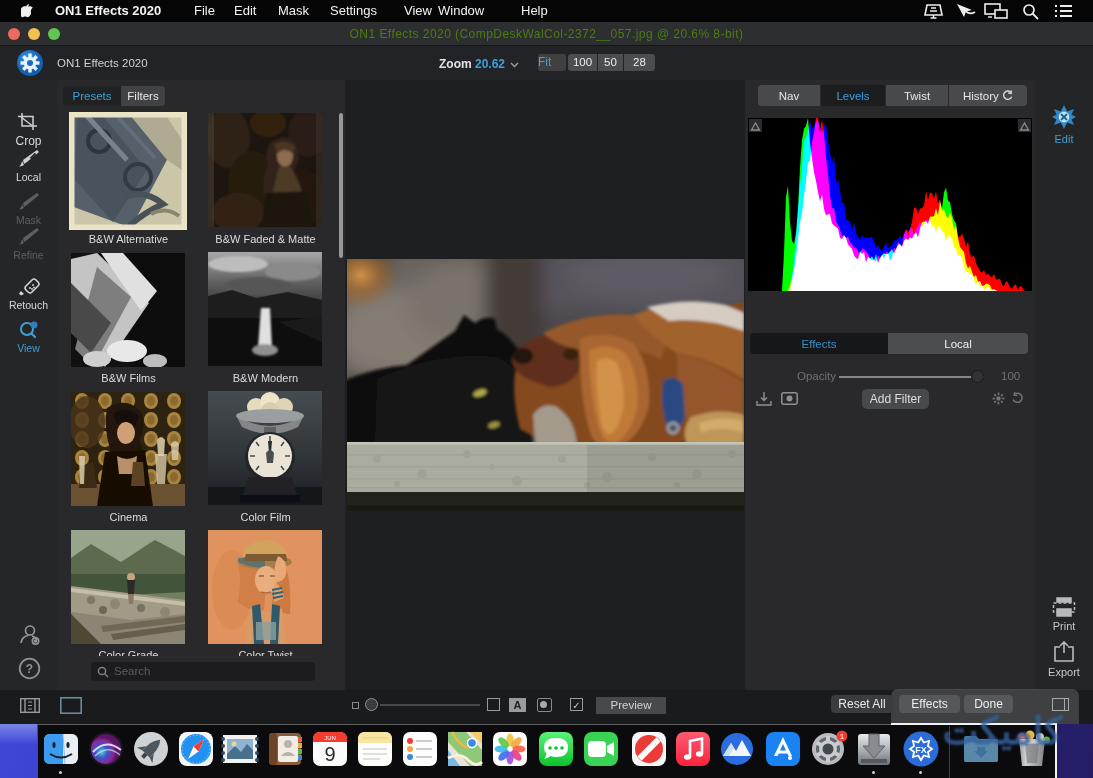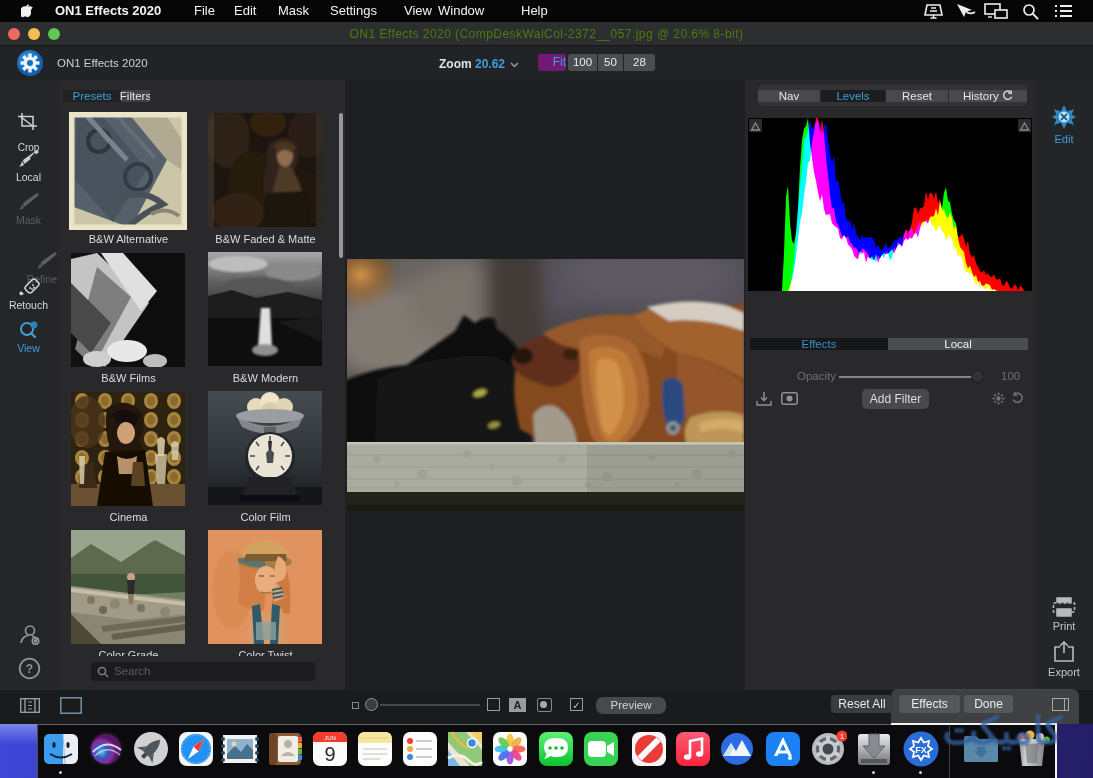--- a/index.html
+++ b/index.html
@@ -26,21 +26,21 @@
 #bottombar { left:0; top:690px; width:1093px; height:34px; background:#1a1b1d; }
 
 #desktop { left:0; top:724px; width:1093px; height:54px; background:linear-gradient(100deg,#4047d8 0%,#3136b8 18%,#2a2b96 45%,#2c2582 70%,#241d66 100%); }
 #dock { position:absolute; left:37px; top:0px; width:1019px; height:54px; background:#0b0b0d; border-top:1px solid #606060; border-left:1px solid #505050; }
 
 .blue { color:#3f9fd8; }
 .thumb { position:absolute; width:114px; height:114px; }
 .dk { position:absolute; top:6px; width:38px; height:38px; }
 .dk svg { width:38px; height:38px; }
 .plabel { position:absolute; width:137px; text-align:center; font-size:11px; color:#dcdcdc; }
-.seg { position:absolute; display:flex; border-radius:4px; overflow:hidden;align-items:center; }
+.seg { position:absolute; display:flex; border-radius:4px; overflow:hidden; }
 .seg > div { display:flex; align-items:center; justify-content:center; }
 </style>
 </head>
 <body>
 
 <div class="abs" id="menubar">
   <svg class="abs" style="left:21px;top:4px" width="13" height="15" viewBox="0 0 13 15">
     <path fill="#f2f2f2" d="M9.3,0.2c0.1,0.9-0.3,1.8-0.8,2.4C7.9,3.3,7,3.8,6.1,3.7C6,2.8,6.4,2,6.9,1.4C7.5,0.8,8.5,0.3,9.3,0.2z M11.9,11.1c-0.4,0.9-0.6,1.3-1.1,2c-0.7,1.1-1.7,2.4-3,2.4c-1.1,0-1.4-0.7-2.9-0.7c-1.5,0-1.8,0.7-2.9,0.7c-1.2,0-2.2-1.2-2.9-2.3C-0.8,10.3-1,6.7,0.5,4.8c1-1.3,2.6-2.1,4-2.1c1.2,0,2,0.7,3,0.7c1,0,1.6-0.7,3-0.7c1.2,0,2.5,0.7,3.4,1.8C11.1,6.1,11.4,9.5,11.9,11.1z" transform="scale(0.85)"></path>
   </svg>
   <div class="mi" style="left:55px;font-weight:bold">ON1 Effects 2020</div>
@@ -103,56 +103,56 @@
       <circle r="6.3" fill="#eaf4fc"></circle>
         <circle r="3" fill="#1b6cb8"></circle>
     </g>
   </svg>
   <div class="abs" style="left:57px;top:11px;font-size:11.5px;color:#cfd0d2">ON1 Effects 2020</div>
   <div class="abs" style="left:439px;top:11px;font-size:12px;color:#e2e3e5;font-weight:bold">Zoom</div>
   <div class="abs" style="left:475px;top:11px;font-size:12px;font-weight:bold;"><span class="blue">20.62</span></div>
   <svg class="abs" style="left:510px;top:16px" width="9" height="6" viewBox="0 0 9 6">
       <path d="M1,1 L4.5,4.5 L8,1" fill="none" stroke="#9a9b9d" stroke-width="1.5"></path>
     </svg>
-  <div class="abs" style="left:538px;top:8px;width:28px;height:17px;background:#701a75;border-radius:3px;text-align:right;line-height:17px;font-size:12px"><span class="blue">Fit</span></div>
+  <div class="abs" style="left:538px;top:8px;width:28px;height:17px;background:#404040;border-radius:3px;text-align:left;line-height:17px;font-size:12px"><span class="blue">Fit</span></div>
   <div class="abs" style="left:568px;top:8px;width:29px;height:17px;background:#4b4d50;border-radius:3px 0 0 3px;text-align:center;line-height:17px;font-size:11.5px;color:#ececec">100</div>
   <div class="abs" style="left:598px;top:8px;width:25px;height:17px;background:#4b4d50;text-align:center;line-height:17px;font-size:11.5px;color:#ececec">50</div>
   <div class="abs" style="left:624px;top:8px;width:31px;height:17px;background:#4b4d50;border-radius:0 3px 3px 0;text-align:center;line-height:17px;font-size:11.5px;color:#ececec">28</div>
 </div>
 <div class="abs" id="sidebar">
   <div class="abs" style="left:0;width:57px;top:33px;text-align:center">
     <svg width="21" height="17" viewBox="0 0 21 17">
         <g stroke="#cfcfcf" stroke-width="1.5" fill="none">
       <path d="M4,0 L4,13 L19,13"></path>
           <path d="M0,3.5 L15,3.5 L15,17"></path>
           <path d="M3,4 L14,12.5"></path>
         </g>
       </svg>
-    <div style="font-size:10px;color:#d8d8d8;margin-top:8px">Crop</div>
+    <div style="font-size:12px;color:#d8d8d8;margin-top:0px">Crop</div>
   </div>
   <div class="abs" style="left:0;width:57px;top:70px;text-align:center">
     <svg width="20" height="17" viewBox="0 0 20 17">
         <g fill="#cfcfcf">
       <path d="M18,0 L20,2 L8,12 L5,14 L4,10 Z"></path>
           <path d="M3,11 L5,15 Q1,17 0,16.5 Q2,15.5 3,11 Z"></path>
           <rect x="13" y="2.5" width="2" height="7" transform="rotate(45 14 6)" fill="#242628"></rect>
         </g>
       </svg>
     <div style="font-size:10.5px;color:#d8d8d8;margin-top:0px">Local</div>
   </div>
   <div class="abs" style="left:0;width:57px;top:113px;text-align:center">
     <svg width="20" height="17" viewBox="0 0 20 17">
         <g fill="#5d5f61">
       <path d="M18,0 L20,2 L8,12 L5,14 L4,10 Z"></path>
           <path d="M3,11 L5,15 Q1,17 0,16.5 Q2,15.5 3,11 Z"></path>
         </g>
       </svg>
     <div style="font-size:10.5px;color:#5d5f61;margin-top:0px">Mask</div>
   </div>
-  <div class="abs" style="left:0;width:57px;top:172px;text-align:right">
+  <div class="abs" style="left:0;width:57px;top:148px;text-align:center">
     <svg width="20" height="17" viewBox="0 0 20 17">
         <g fill="#5d5f61">
       <path d="M18,0 L20,2 L8,12 L5,14 L4,10 Z"></path>
           <path d="M3,11 L5,15 Q1,17 0,16.5 Q2,15.5 3,11 Z"></path>
         </g>
       </svg>
     <div style="font-size:10.5px;color:#5d5f61;margin-top:0px">Refine</div>
   </div>
   <div class="abs" style="left:0;width:57px;top:198px;text-align:center">
     <svg width="22" height="18" viewBox="0 0 22 18">
@@ -187,21 +187,21 @@
       </g>
     </svg>
   <svg class="abs" style="left:18px;top:577px" width="23" height="23" viewBox="0 0 23 23">
     <circle cx="11.5" cy="11.5" r="9.8" fill="none" stroke="#909193" stroke-width="1.8"></circle>
     <text x="11.5" y="16" text-anchor="middle" font-size="12" font-weight="bold" fill="#909193" font-family="Liberation Sans">?</text>
     </svg>
 </div>
 <div class="abs" id="presets">
   <div class="seg" style="left:6px;top:6px;height:20px">
     <div style="width:58px;background:#1f2123;color:#3f9fd8;font-size:11.5px">Presets</div>
-    <div style="width:29px;background:#404244;color:#e8e8e8;font-size:11.5px">Filters</div>
+    <div style="width:44px;background:#404244;color:#e8e8e8;font-size:11.5px">Filters</div>
   </div>
   <div class="abs" style="left:282px;top:33px;width:4px;height:145px;background:#98989a;border-radius:2px"></div>
 
   <div class="thumb" style="left:14px;top:34px;outline:2px solid #ece5c6">
   <svg width="114" height="114" viewBox="0 0 114 114">
     <filter id="b05">
           <feGaussianBlur stdDeviation="0.6"></feGaussianBlur>
         </filter>
     <g filter="url(#b05)">
     <rect width="114" height="114" fill="#ccc6a9"></rect>
@@ -493,21 +493,21 @@
   </g>
   <rect x="240" y="186" width="157" height="47" fill="#5e6152" opacity="0.18"></rect>
   <rect x="0" y="233" width="397" height="19" fill="#22231b"></rect>
   <rect x="0" y="246" width="397" height="6" fill="#191a14"></rect>
 </svg>
 </div>
 <div class="abs" id="rightpanel">
   <div class="seg" style="left:13px;top:5px;height:21px;font-size:11.5px;background:#333">
     <div style="width:63px;background:#47494b;color:#e6e6e6;border-right:1px solid #2a2a2a">Nav</div>
     <div style="width:64px;background:#1b1d1f;color:#3f9fd8">Levels</div>
-    <div style="width:64px;background:#47494b;color:#e6e6e6;border-left:1px solid #2a2a2a;border-right:1px solid #2a2a2a">Reset</div>
+    <div style="width:64px;background:#47494b;color:#e6e6e6;border-left:1px solid #2a2a2a;border-right:1px solid #2a2a2a">Twist</div>
     <div style="width:78px;background:#47494b;color:#e6e6e6">History&nbsp;<svg width="11" height="11" viewBox="0 0 11 11">
           <path d="M8.8,2.2 A4.2,4.2 0 1 0 9.7,6.8" fill="none" stroke="#d5d5d5" stroke-width="1.4"></path>
           <path d="M9.2,0.4 L9.2,3.4 L6.2,3.0" fill="none" stroke="#d5d5d5" stroke-width="1.4"></path>
         </svg></div>
   </div>
   <div class="abs" style="left:3px;top:38px;width:284px;height:173px;background:#000">
     <svg width="284" height="173" viewBox="0 0 284 173">
       <g style="mix-blend-mode:screen">
         <path d="M0,173 L0,173.0 L2,173.0 L4,173.0 L6,173.0 L8,173.0 L10,173.0 L12,173.0 L14,173.0 L16,173.0 L18,173.0 L20,173.0 L22,173.0 L24,173.0 L26,173.0 L28,173.0 L30,173.0 L32,173.0 L34,173.0 L36,173.0 L38,173.0 L40,173.0 L42,167.6 L44,161.0 L46,152.0 L48,138.8 L50,121.0 L52,104.3 L54,94.8 L56,77.7 L58,63.4 L60,44.5 L62,43.0 L64,24.3 L66,14.9 L68,0.0 L70,0.0 L72,14.4 L74,1.0 L76,15.9 L78,39.3 L80,56.7 L82,76.8 L84,90.8 L86,89.5 L88,103.3 L90,106.7 L92,111.4 L94,118.5 L96,116.4 L98,120.1 L100,118.2 L102,124.6 L104,125.7 L106,129.8 L108,129.5 L110,133.2 L112,136.7 L114,130.5 L116,131.3 L118,133.6 L120,135.7 L122,140.5 L124,142.0 L126,141.6 L128,144.0 L130,137.1 L132,141.0 L134,136.6 L136,140.6 L138,134.0 L140,134.4 L142,142.6 L144,139.7 L146,129.6 L148,131.8 L150,123.4 L152,127.5 L154,127.5 L156,116.9 L158,111.1 L160,113.7 L162,111.7 L164,103.8 L166,90.1 L168,89.6 L170,95.8 L172,90.4 L174,89.9 L176,87.8 L178,73.0 L180,82.0 L182,74.6 L184,75.3 L186,80.9 L188,73.3 L190,85.6 L192,80.8 L194,92.5 L196,91.2 L198,97.7 L200,100.2 L202,94.3 L204,100.8 L206,111.6 L208,106.9 L210,118.4 L212,119.0 L214,115.6 L216,120.6 L218,129.3 L220,123.0 L222,135.8 L224,139.2 L226,137.3 L228,145.3 L230,149.0 L232,153.0 L234,154.7 L236,152.1 L238,157.1 L240,155.3 L242,158.5 L244,159.1 L246,156.3 L248,161.2 L250,161.6 L252,160.4 L254,166.8 L256,167.9 L258,163.0 L260,164.6 L262,169.7 L264,170.7 L266,167.4 L268,166.6 L270,172.3 L272,167.9 L274,169.0 L276,172.4 L278,173.0 L280,173.0 L282,173.0 L284,173.0 L284,173 Z" fill="#f00" style="mix-blend-mode:screen"></path>
         <path d="M0,173 L0,173.0 L2,173.0 L4,173.0 L6,173.0 L8,173.0 L10,173.0 L12,173.0 L14,173.0 L16,173.0 L18,173.0 L20,173.0 L22,173.0 L24,173.0 L26,173.0 L28,173.0 L30,173.0 L32,173.0 L34,173.0 L36,135.0 L38,79.1 L40,67.7 L42,104.7 L44,122.7 L46,126.0 L48,115.1 L50,90.3 L52,49.3 L54,22.1 L56,10.7 L58,7.9 L60,0.0 L62,24.8 L64,40.2 L66,54.3 L68,63.1 L70,74.2 L72,83.2 L74,76.4 L76,91.1 L78,97.3 L80,96.2 L82,96.3 L84,105.3 L86,107.6 L88,109.0 L90,110.4 L92,120.0 L94,121.1 L96,117.6 L98,119.7 L100,126.5 L102,128.4 L104,131.1 L106,137.4 L108,140.0 L110,141.3 L112,132.8 L114,135.9 L116,134.0 L118,144.6 L120,138.8 L122,140.6 L124,138.2 L126,142.6 L128,135.9 L130,145.0 L132,139.7 L134,137.3 L136,135.1 L138,136.2 L140,135.7 L142,133.5 L144,130.9 L146,135.8 L148,130.9 L150,127.0 L152,125.6 L154,129.0 L156,122.9 L158,120.3 L160,122.0 L162,119.6 L164,120.8 L166,116.6 L168,114.5 L170,119.6 L172,110.6 L174,104.2 L176,103.5 L178,103.3 L180,105.8 L182,98.8 L184,98.6 L186,98.3 L188,90.2 L190,97.4 L192,83.2 L194,90.5 L196,74.4 L198,69.5 L200,82.8 L202,84.3 L204,96.1 L206,102.2 L208,105.2 L210,120.3 L212,129.1 L214,131.7 L216,133.9 L218,145.1 L220,150.5 L222,147.7 L224,154.0 L226,158.9 L228,157.1 L230,163.7 L232,162.9 L234,168.1 L236,167.4 L238,165.6 L240,166.0 L242,167.2 L244,171.7 L246,171.1 L248,172.6 L250,173.0 L252,173.0 L254,173.0 L256,173.0 L258,173.0 L260,173.0 L262,173.0 L264,173.0 L266,173.0 L268,173.0 L270,173.0 L272,173.0 L274,173.0 L276,173.0 L278,173.0 L280,173.0 L282,173.0 L284,173.0 L284,173 Z" fill="#0f0" style="mix-blend-mode:screen"></path>
@@ -600,21 +600,21 @@
     </svg>
   <div class="abs" style="left:352px;top:12px;width:7px;height:7px;border:1.3px solid #88898b"></div>
   <div class="abs" style="left:365px;top:8px;width:13px;height:13px;border-radius:50%;background:#3a3c3e;border:1.5px solid #929395"></div>
   <div class="abs" style="left:380px;top:14px;width:100px;height:2px;background:#47494b"></div>
   <div class="abs" style="left:487px;top:8px;width:13px;height:13px;border:1.5px solid #9a9b9d"></div>
   <div class="abs" style="left:509px;top:8px;width:17px;height:14px;background:#9a9b9d;color:#1e1f21;font-size:11px;font-weight:bold;text-align:center;line-height:14px">A</div>
   <div class="abs" style="left:537px;top:8px;width:15px;height:14px;border:1.4px solid #88898b;border-radius:2px">
       <div class="abs" style="left:2px;top:2px;width:7px;height:7px;border-radius:50%;background:#a8a9ab"></div>
     </div>
   <div class="abs" style="left:570px;top:8px;width:13px;height:13px;border:1.4px solid #9a9b9d;color:#c8c9cb;font-size:10px;text-align:center;line-height:13px">✓</div>
-  <div class="abs" style="left:596px;top:7px;width:70px;height:17px;background:#47494b;border-radius:7px;text-align:center;line-height:17px;font-size:11.5px;color:#d2d3d5">Preview</div>
+  <div class="abs" style="left:596px;top:7px;width:70px;height:17px;background:#47494b;border-radius:1px;text-align:center;line-height:17px;font-size:11.5px;color:#d2d3d5">Preview</div>
   <div class="abs" style="left:891px;top:-1px;width:188px;height:35px;background:rgba(140,142,144,0.32);border-radius:7px 7px 0 0"></div>
   <div class="abs" style="left:831px;top:5px;width:62px;height:18px;background:#3a3c3e;border-radius:4px;text-align:center;line-height:18px;font-size:12px;color:#e8e9eb">Reset All</div>
   <div class="abs" style="left:899px;top:5px;width:61px;height:18px;background:#55585a;border-radius:4px;text-align:center;line-height:18px;font-size:12px;color:#eceded">Effects</div>
   <div class="abs" style="left:964px;top:5px;width:49px;height:18px;background:#56595b;border-radius:4px;text-align:center;line-height:18px;font-size:12px;color:#eceded">Done</div>
   <div class="abs" style="left:1052px;top:8px;width:17px;height:13px;border:1.4px solid #a8a9ab">
       <div class="abs" style="right:3px;top:0;width:1.4px;height:11px;background:#a8a9ab"></div>
     </div>
 </div>
 <div class="abs" id="desktop">
   <div class="abs" style="left:0;top:0;width:37px;height:20px;background:linear-gradient(180deg,#7a86e8,#4047d8)"></div>

